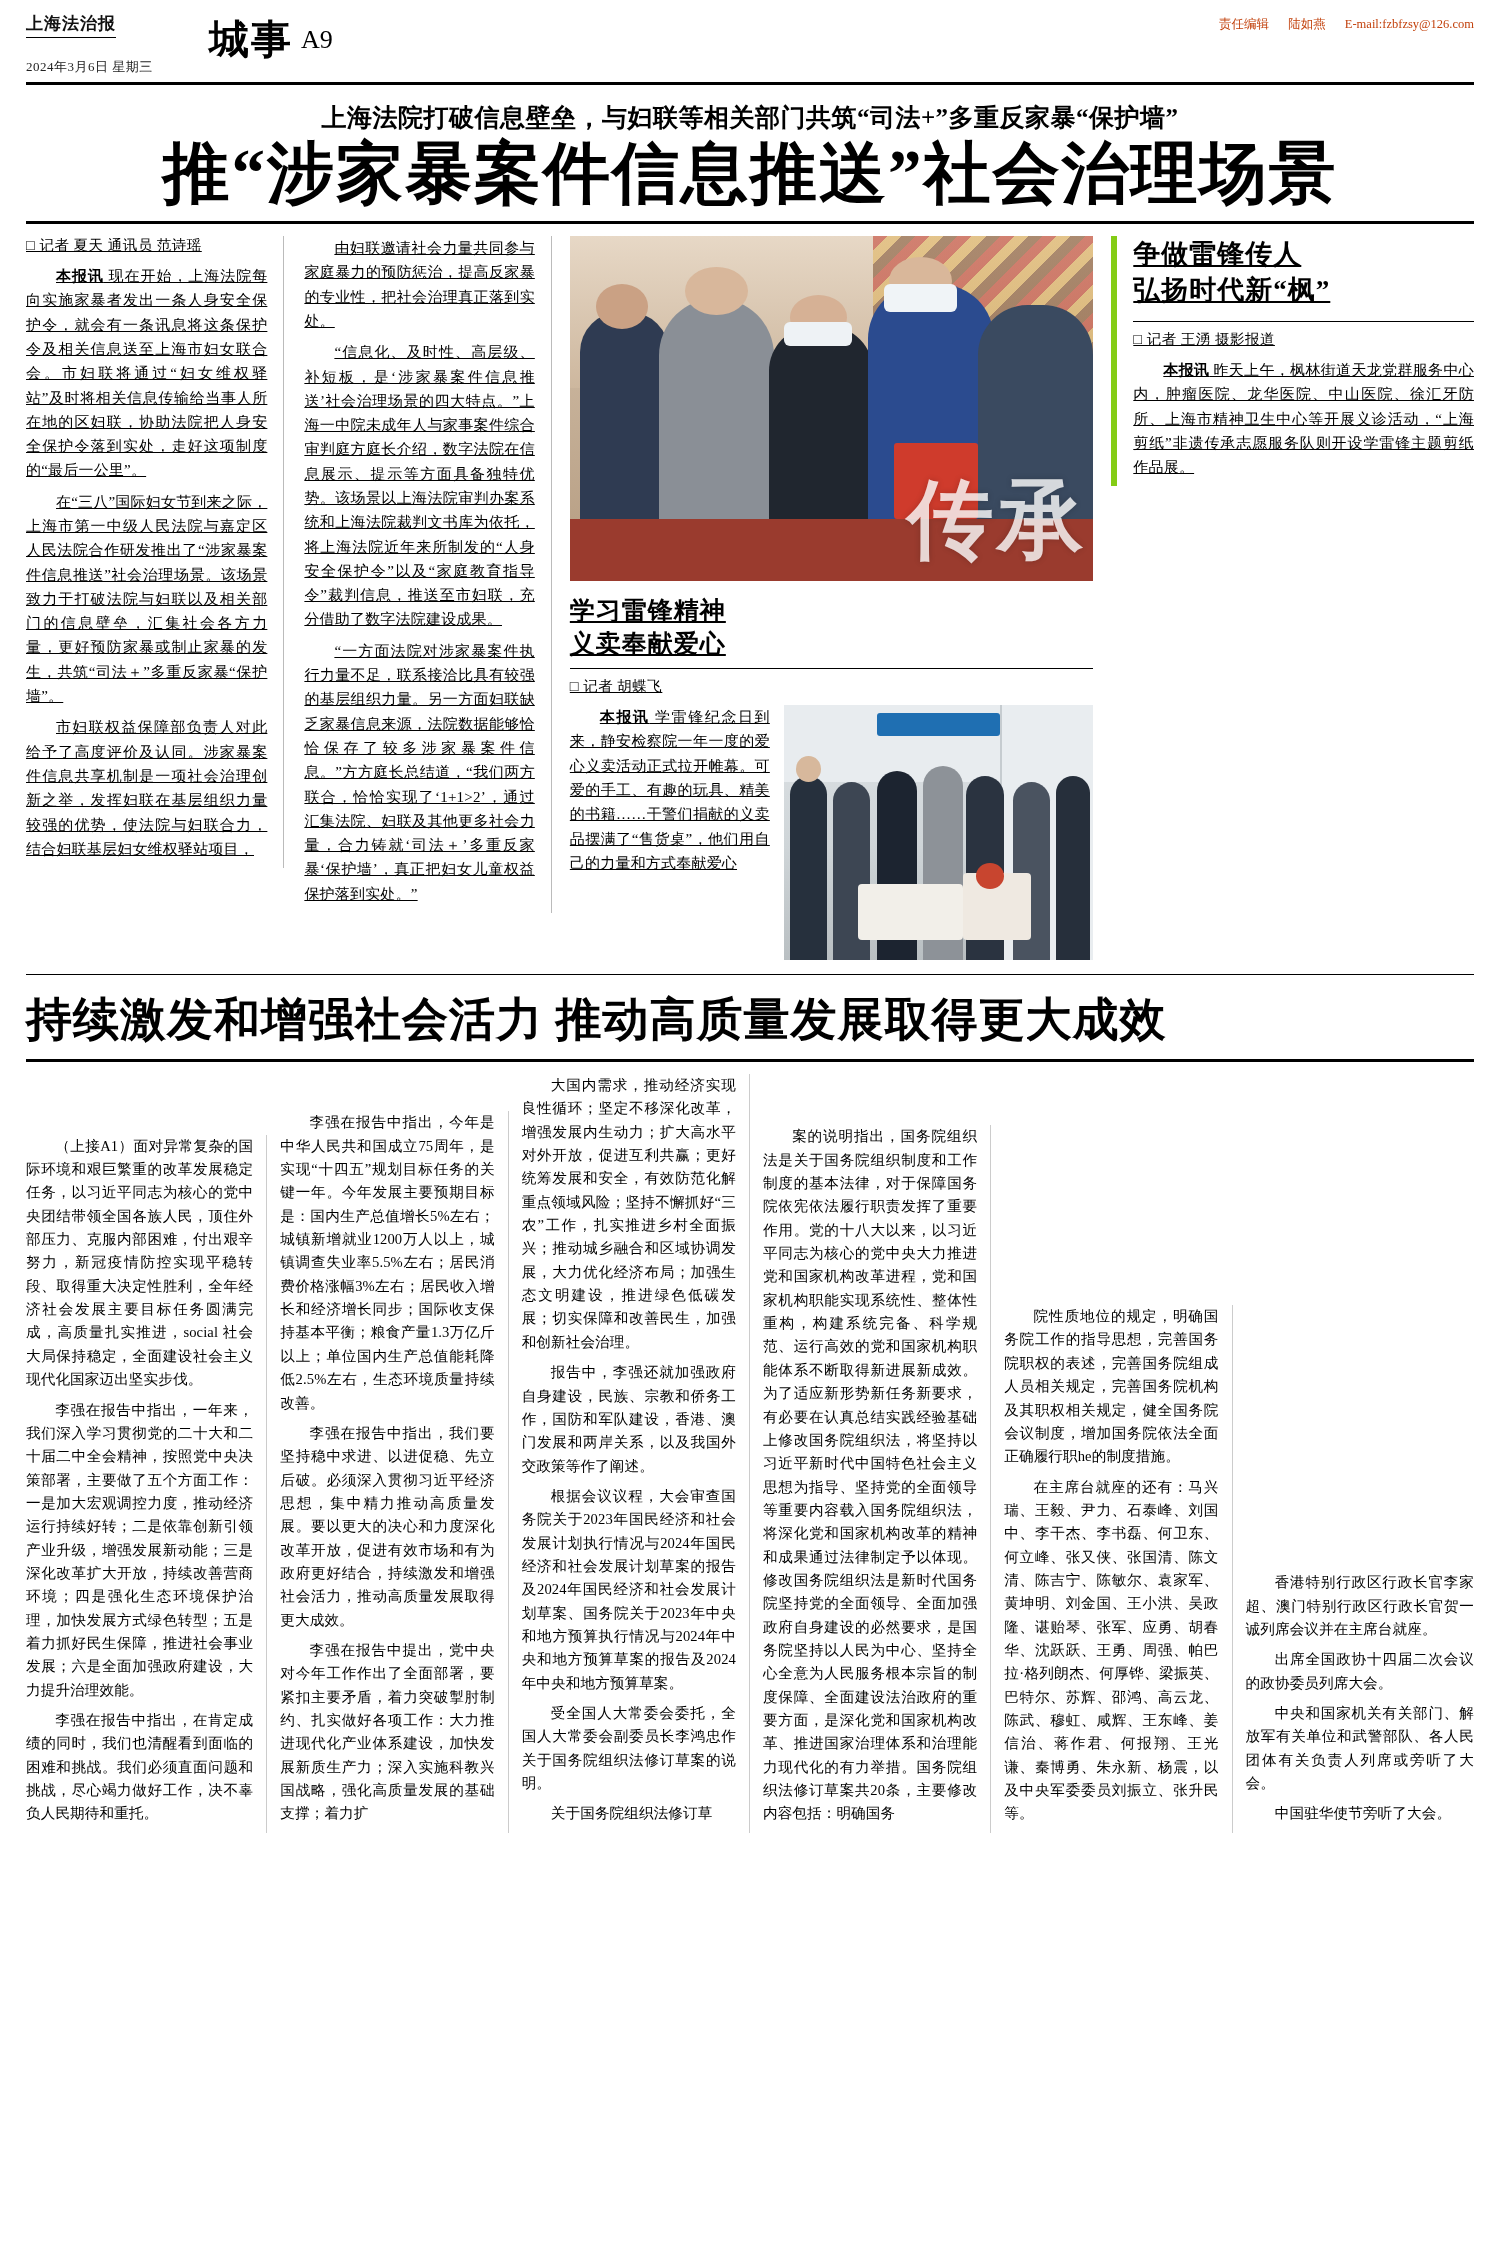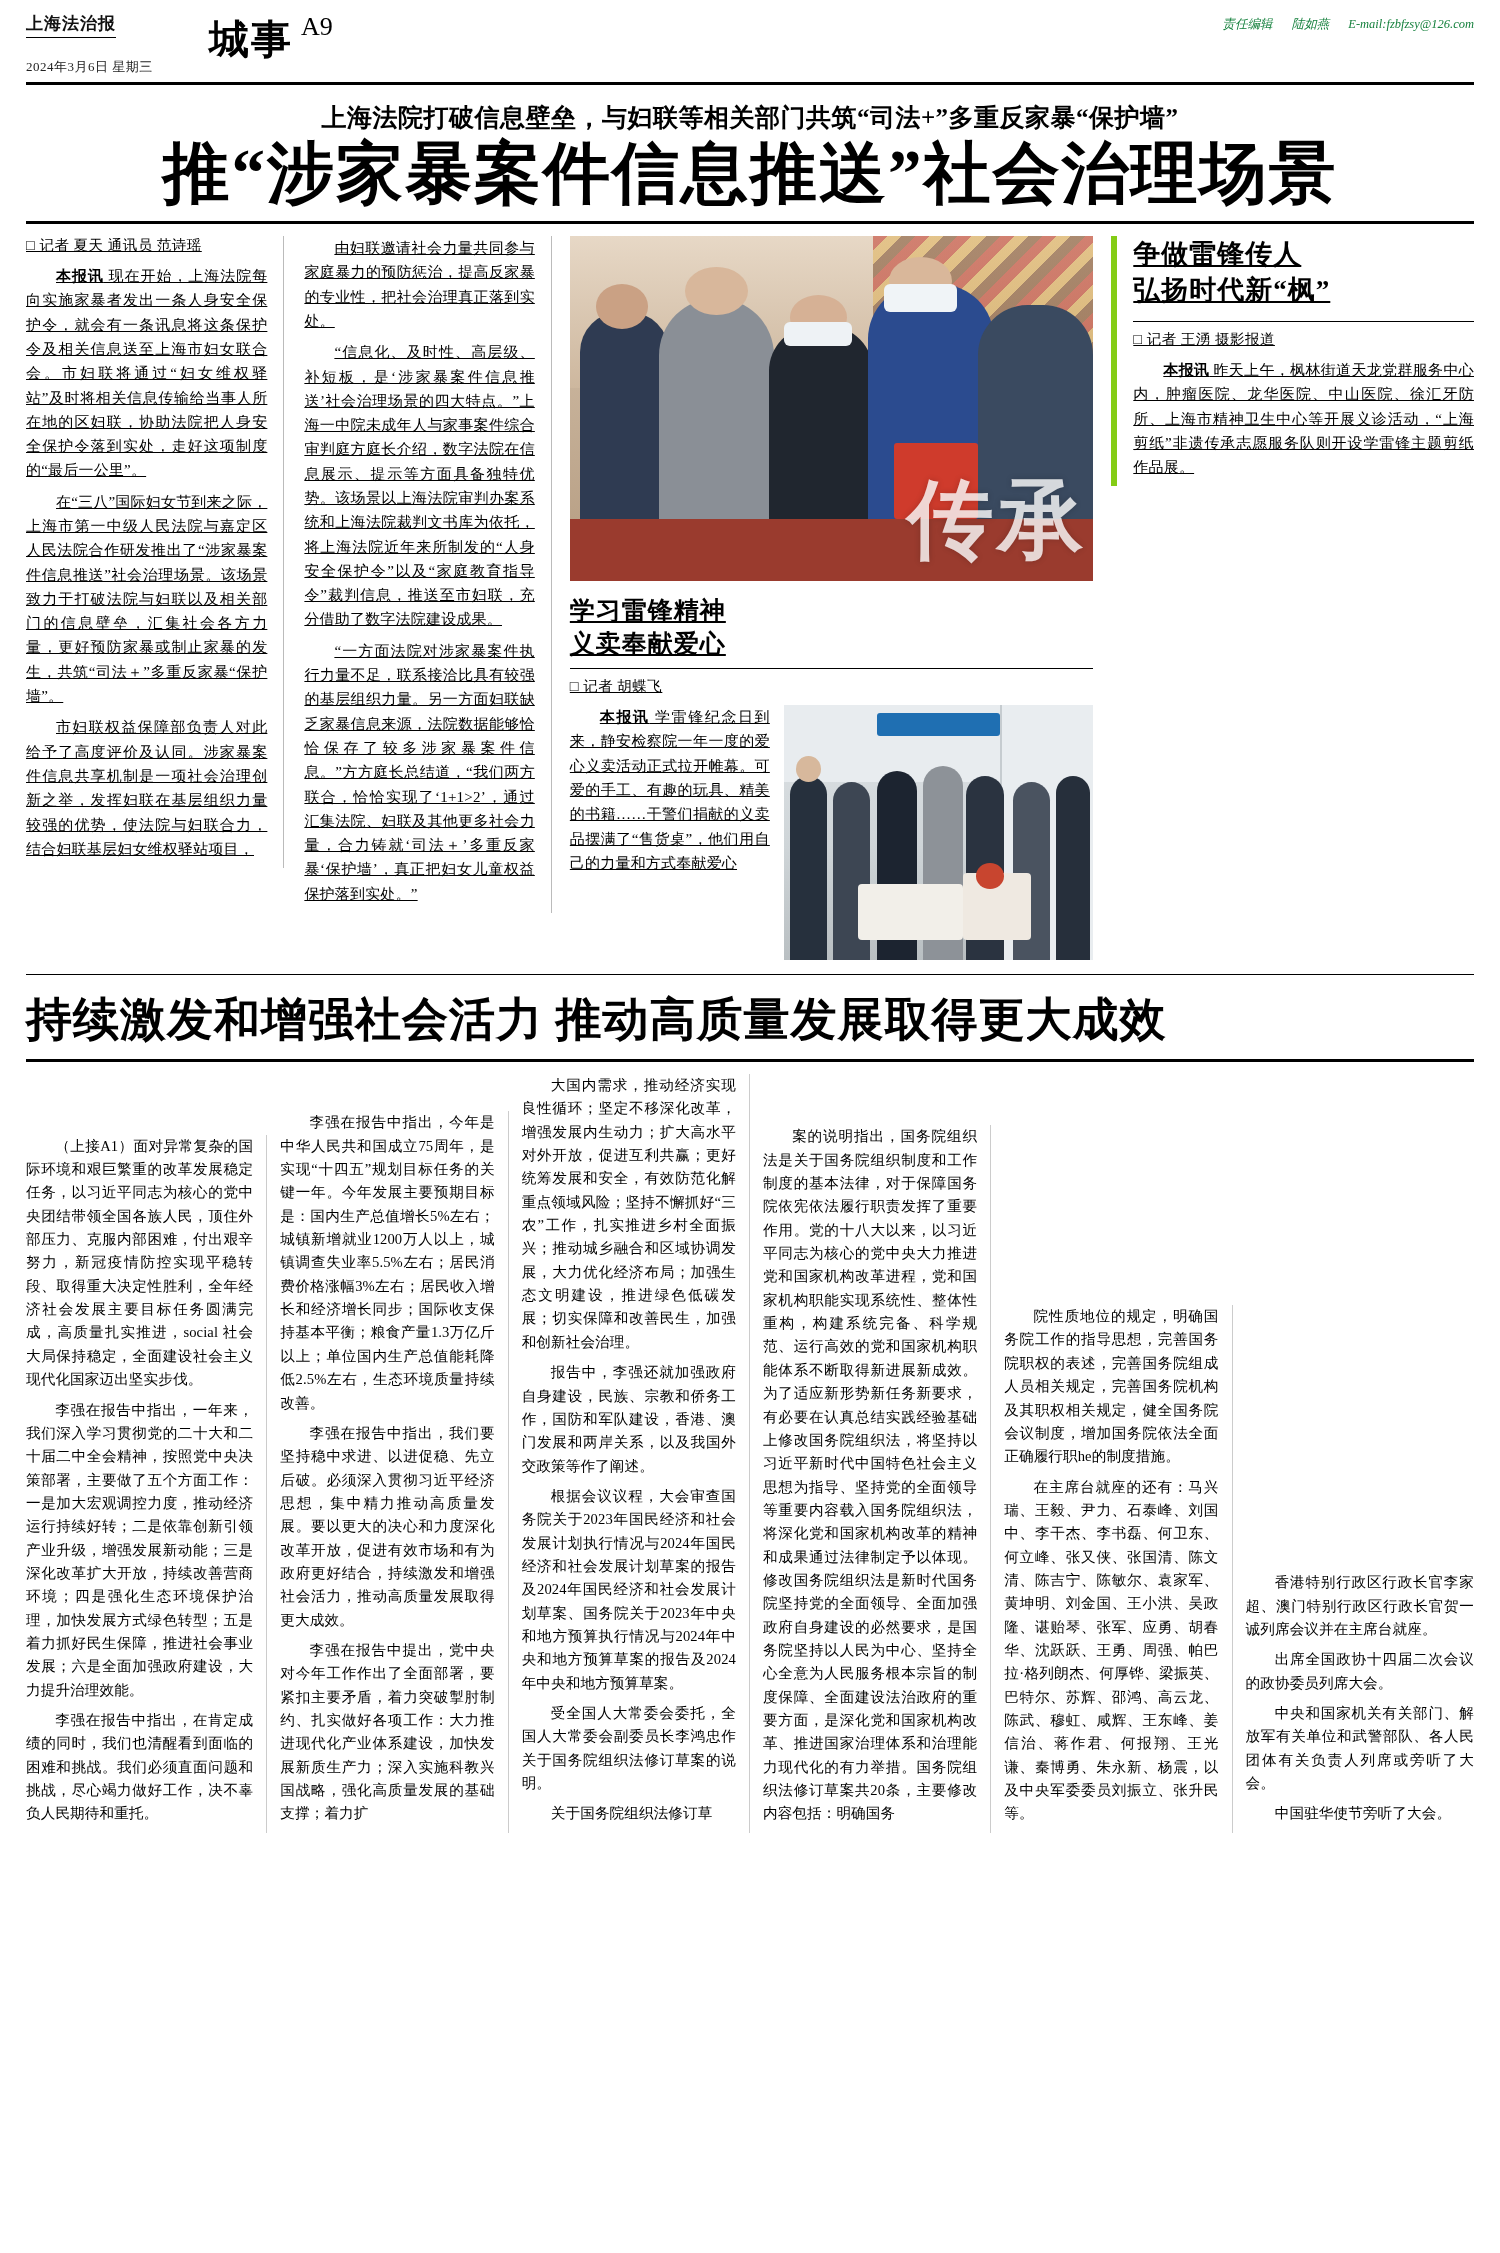--- a/index.html
+++ b/index.html
@@ -5,24 +5,24 @@
   html,body{margin:0;padding:0;background:#ffffff;}
   body{width:1500px;height:2253px;font-family:"Liberation Serif",serif;color:#000;}
   .page{width:1500px;height:1604px;position:relative;padding:0;box-sizing:border-box;}
   .inner{padding:12px 26px 0 26px;box-sizing:border-box;}
 
   
   .masthead{display:flex;align-items:flex-start;border-bottom:3px solid #000;padding-bottom:6px;}
   .mh-left{width:175px;flex:0 0 175px;}
   .mh-logo{font-family:"Liberation Serif",serif;font-size:17px;font-weight:bold;letter-spacing:1px;color:#111;border-bottom:1px solid #000;display:inline-block;padding-bottom:2px;}
   .mh-date{font-size:13px;margin-top:20px;color:#222;letter-spacing:0.5px;}
-  .mh-center{flex:1;display:flex;align-items:flex-start;gap:8px;padding-left:8px;}
+  .mh-center{flex:1;display:flex;align-items:center;gap:8px;padding-left:8px;}
   .mh-section{font-size:40px;font-weight:bold;font-family:"Liberation Serif",serif;letter-spacing:2px;}
   .mh-pageno{font-size:26px;font-family:"Liberation Serif",serif;}
-  .mh-right{flex:0 0 400px;text-align:right;font-size:12.5px;color:#15803d;padding-top:4px;font-style:italic;}
+  .mh-right{flex:0 0 400px;text-align:right;font-size:12.5px;color:#c2410c;padding-top:4px;}
   .mh-right span{margin-left:16px;}
 
   
   .shoulder{font-size:25px;font-weight:bold;text-align:center;margin:16px 0 2px 0;letter-spacing:0.5px;}
   .headline{font-size:67px;font-weight:bold;text-align:center;letter-spacing:2px;line-height:1.12;margin:2px 0 10px 0;}
   .rule-thick{border-bottom:3px solid #000;margin:4px 0 12px 0;}
 
   
   .top-grid{display:flex;gap:4px;align-items:flex-start;text-decoration:underline;}
   .col{box-sizing:border-box;}

